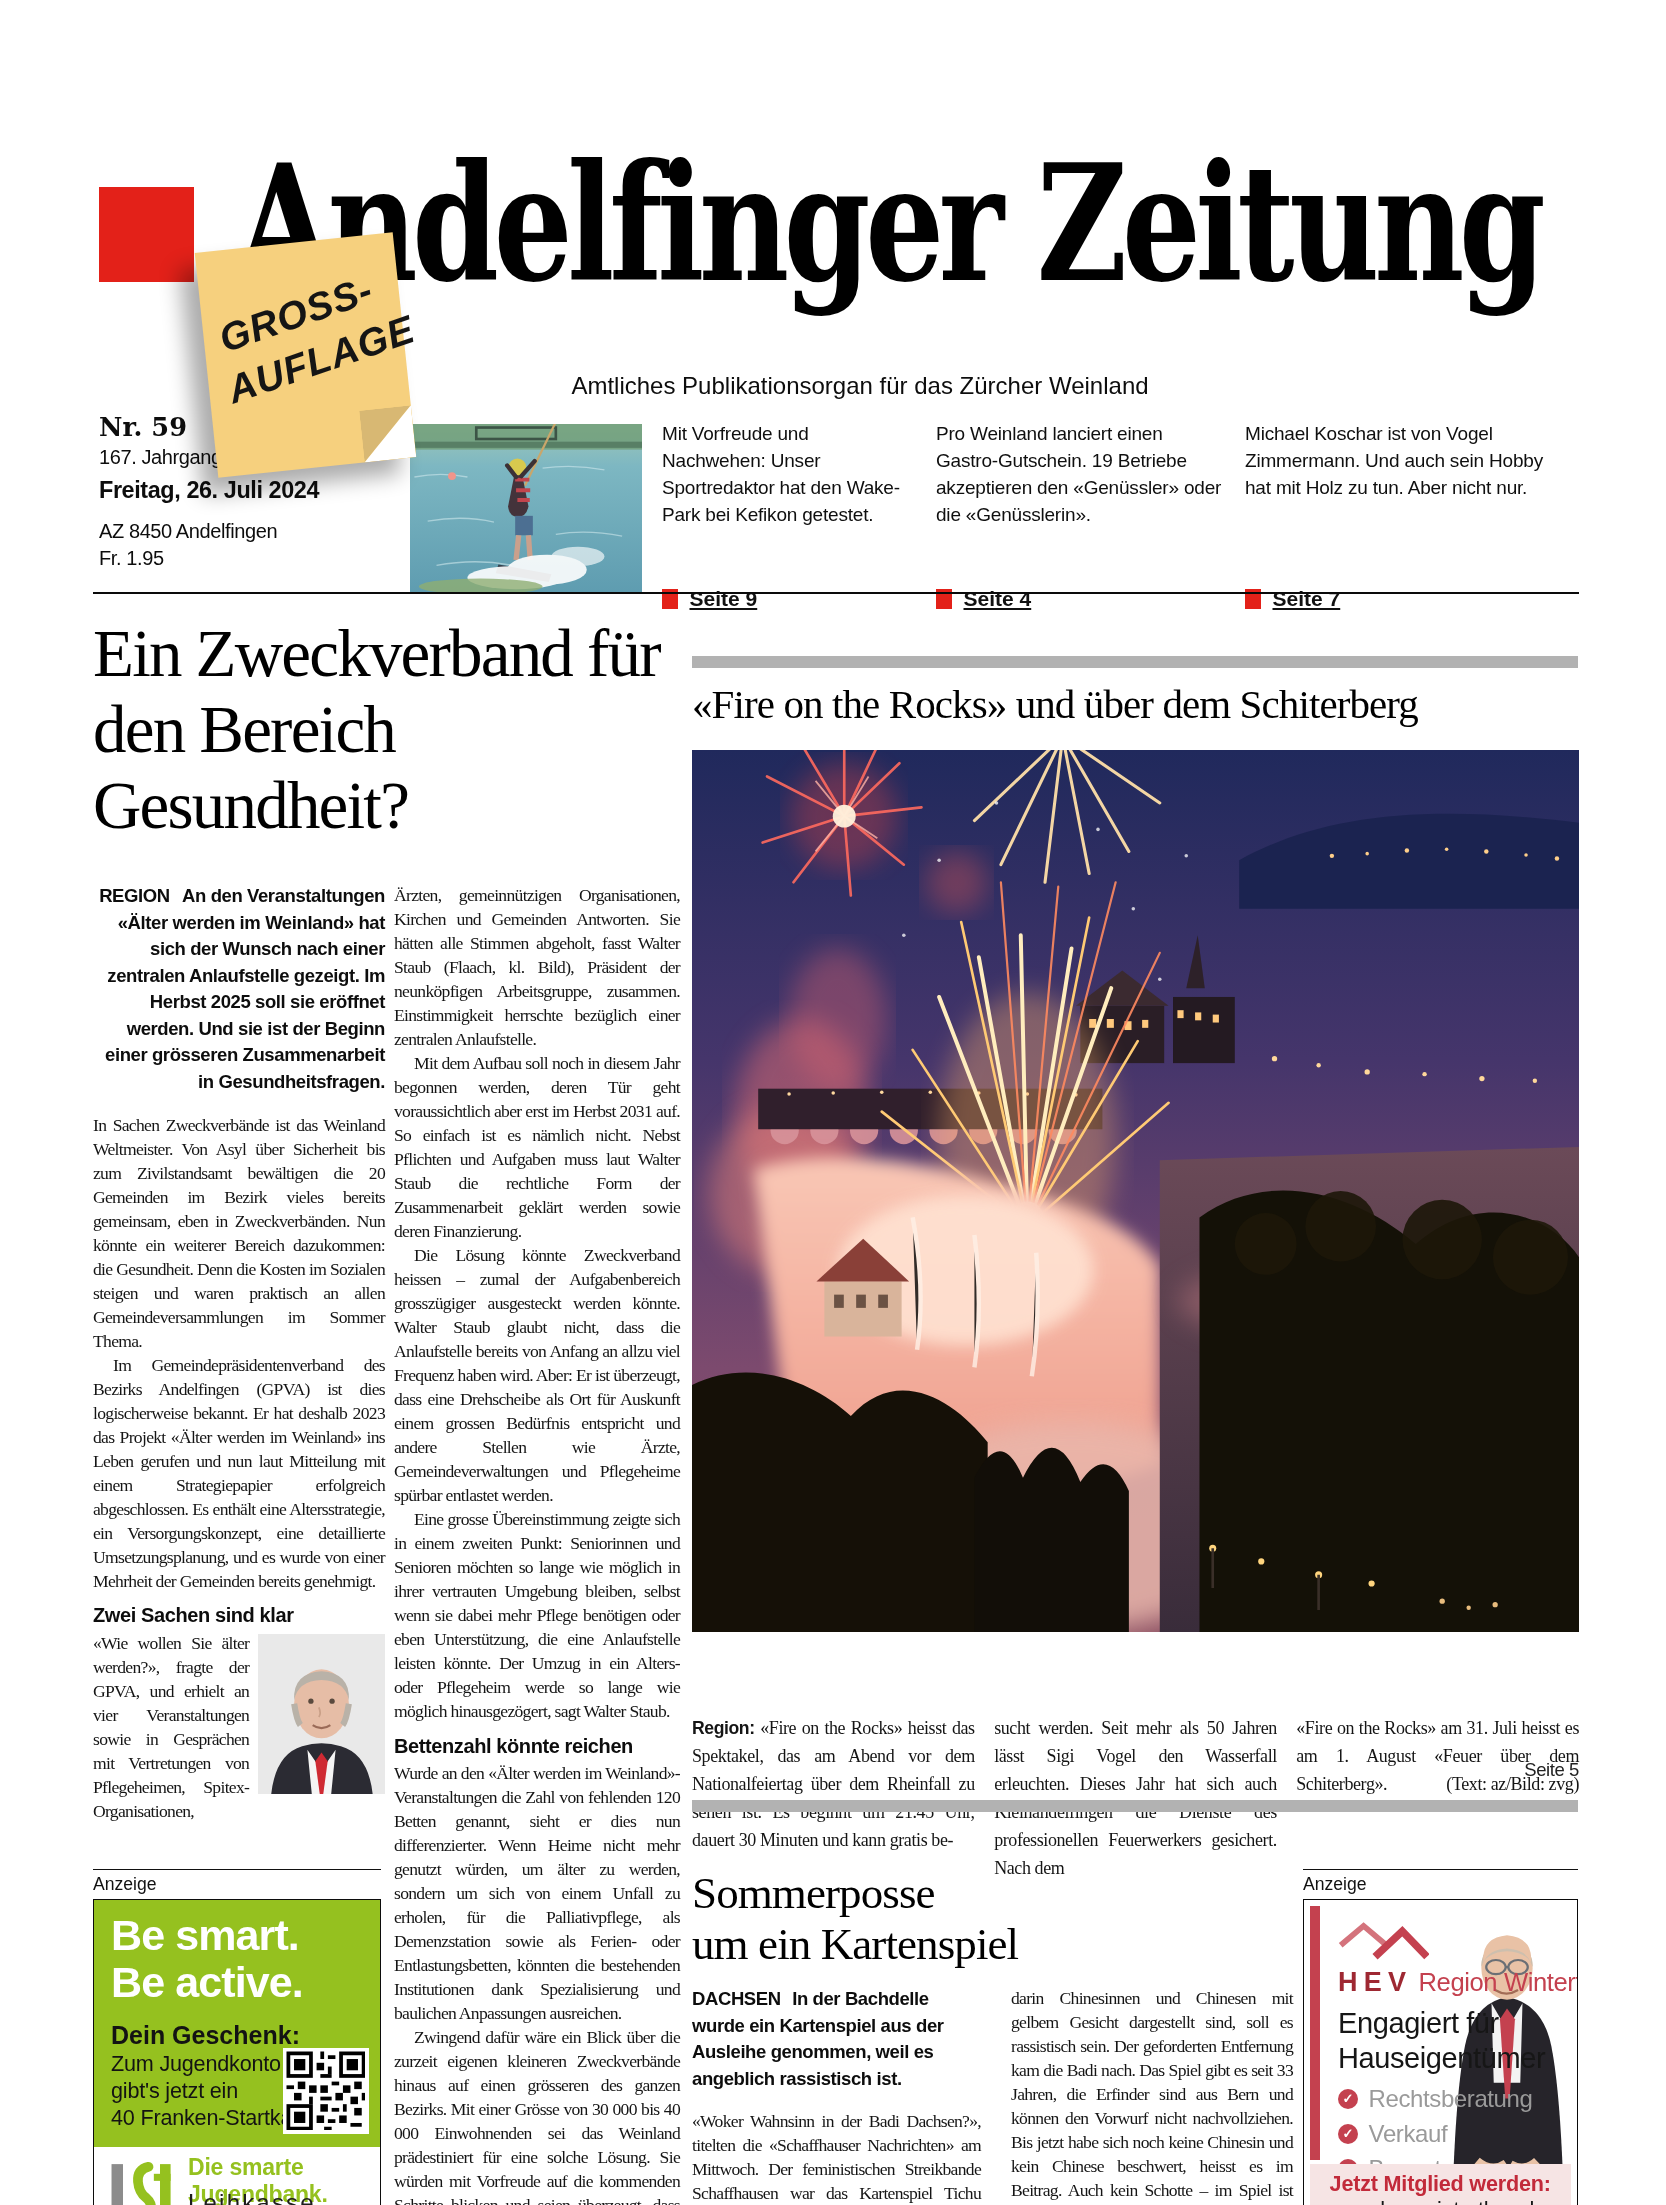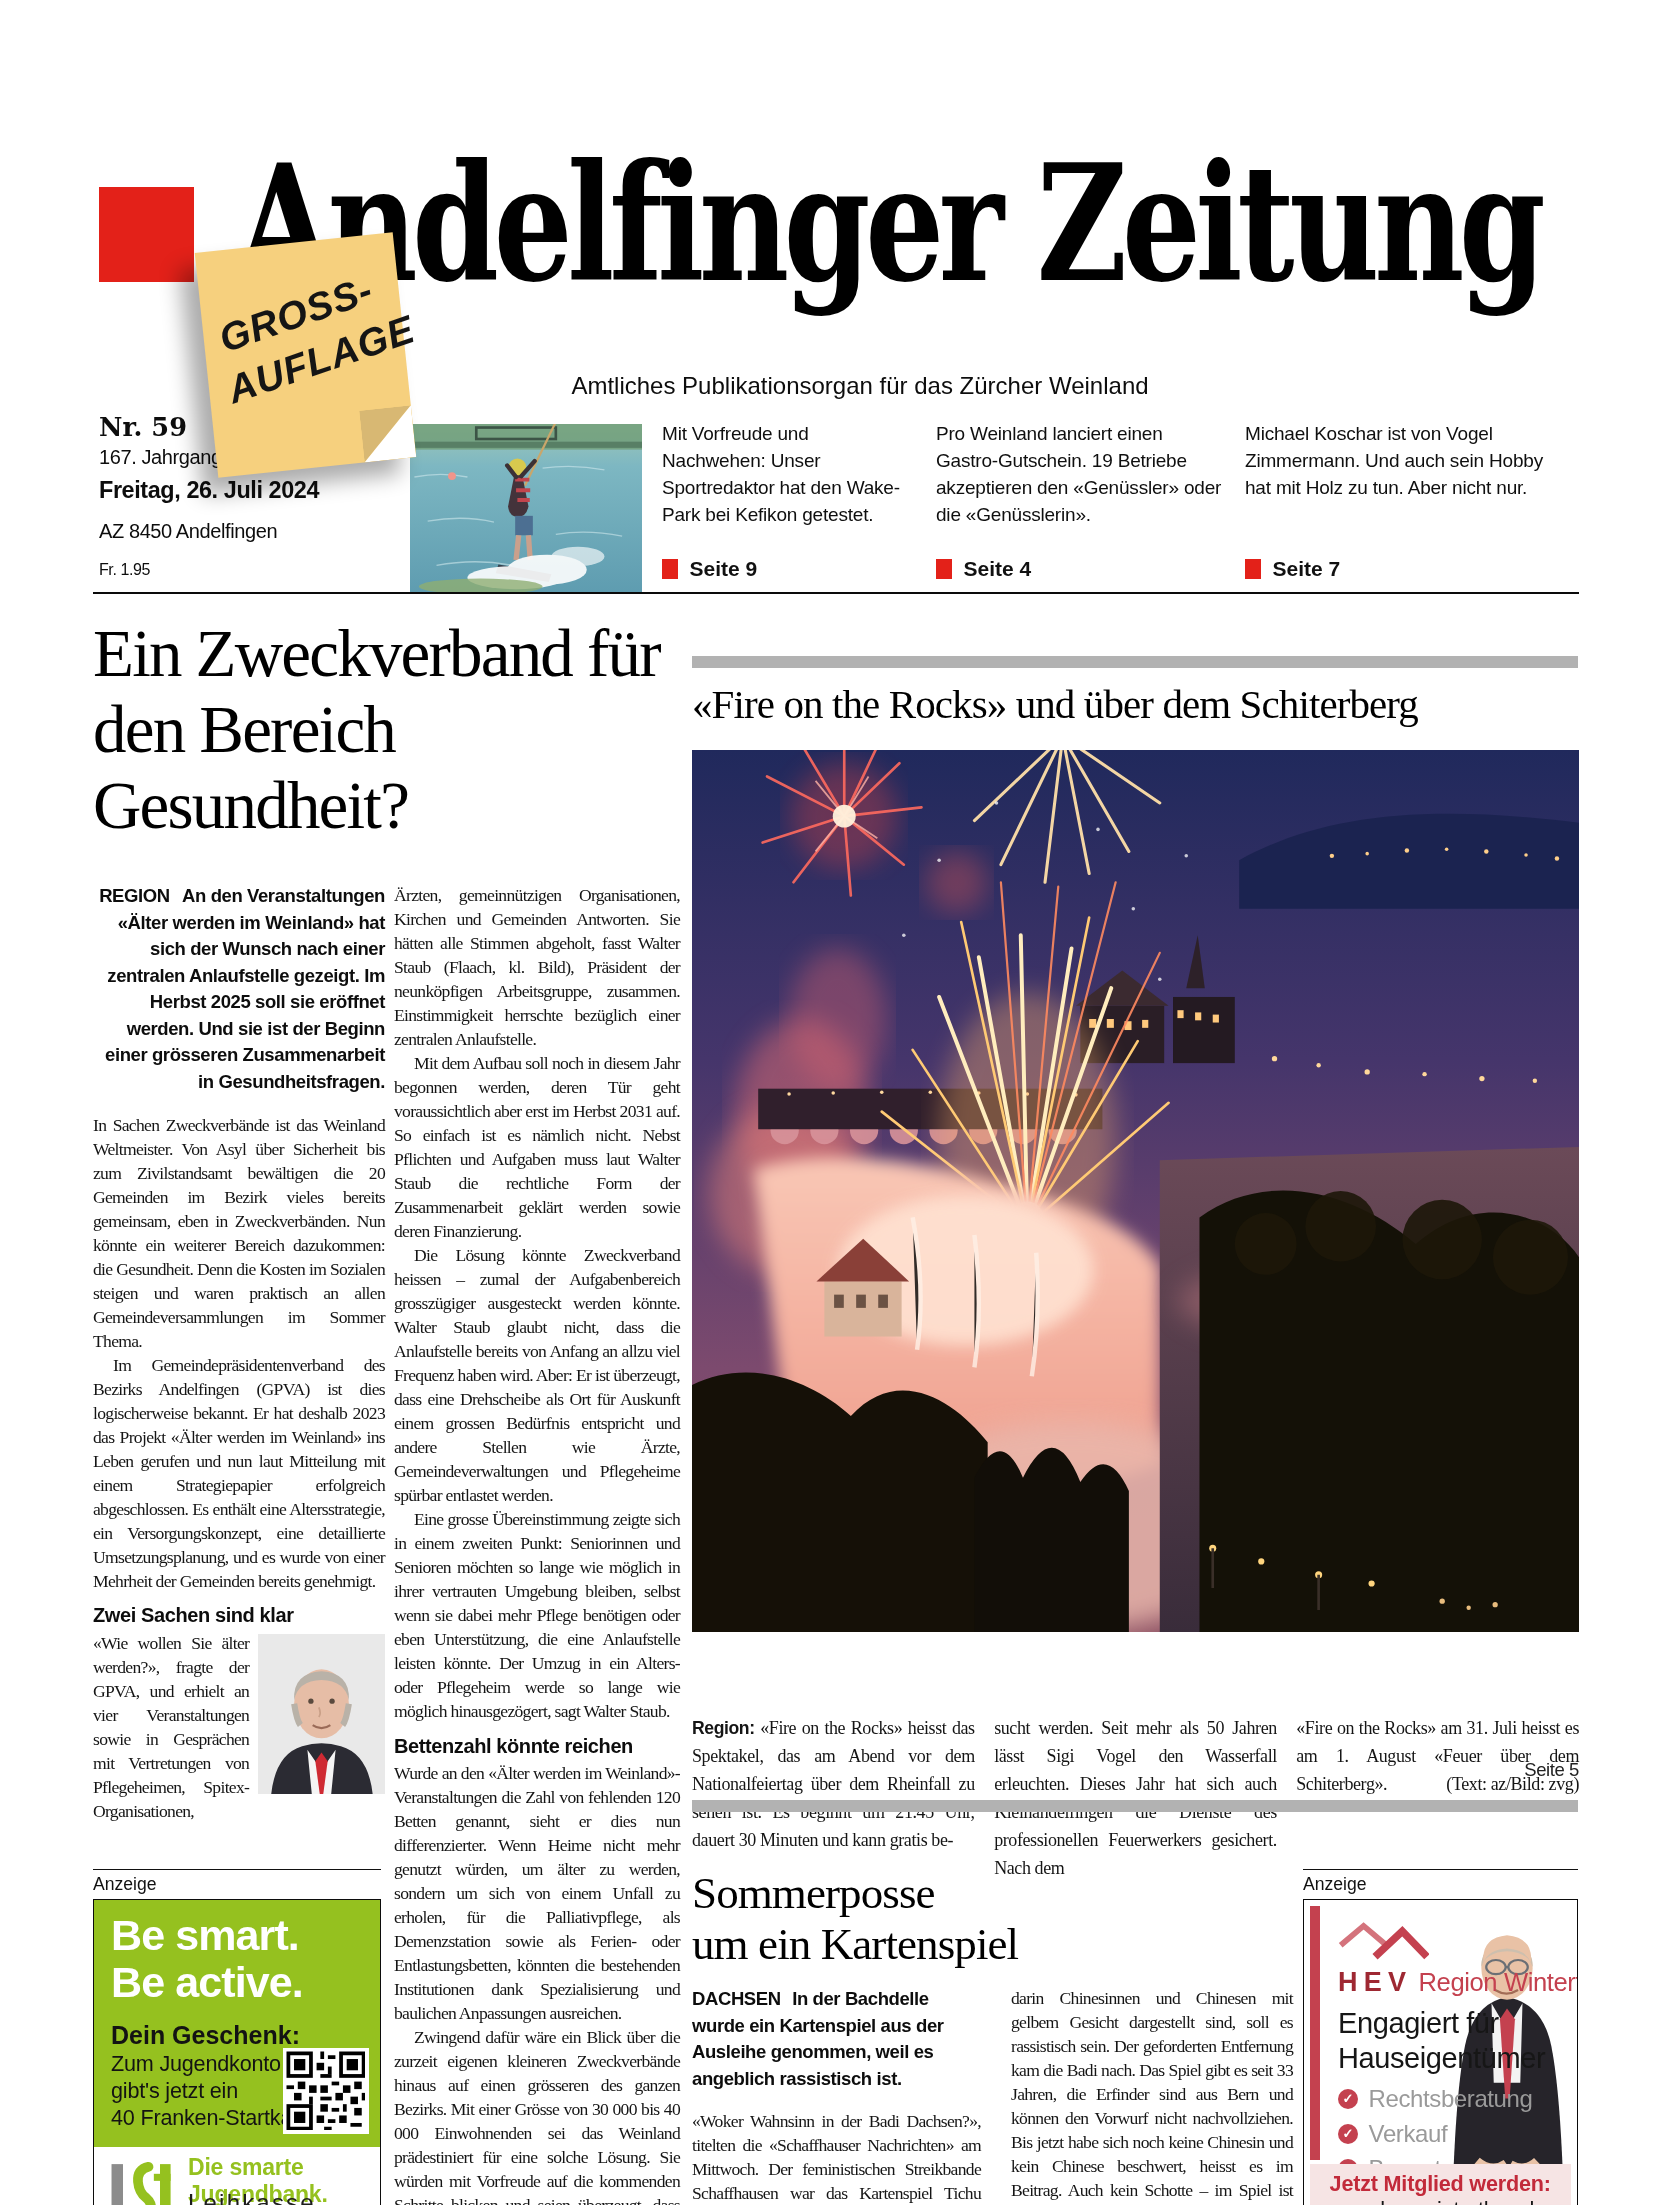--- a/index.html
+++ b/index.html
@@ -25,29 +25,29 @@
         font-style:italic;font-weight:700;font-size:39px;line-height:51px;letter-spacing:0.9px;color:#151515;}
   #badge .badge-text span{display:block;}
   #badge .badge-text span+span{margin-left:-8.8px;}
 
   
   .ed{position:absolute;left:99px;color:#0d0d0d;}
   #ed-number{top:412px;font-family:"DejaVu Serif",serif;font-size:25.6px;font-weight:700;}
   #ed-volume{top:446px;font-size:20px;letter-spacing:-0.4px;}
   #ed-date{top:477px;font-size:23.4px;letter-spacing:-0.4px;font-weight:700;font-family:"Liberation Sans",sans-serif;}
   #ed-az{top:520px;font-size:20px;letter-spacing:-0.4px;}
-  #ed-price{top:547px;font-size:16px;letter-spacing:-0.4px;margin-top:14px;}
+  #ed-price{top:547px;font-size:20px;letter-spacing:-0.4px;}
 
   
   #teaser-photo{position:absolute;left:410px;top:424px;width:232px;height:170px;}
   .teaser{position:absolute;top:420px;font-size:19px;line-height:27px;letter-spacing:-0.2px;color:#0f0f0f;}
   #teaser-1{left:662px;width:254px;}
   #teaser-2{left:936px;width:289px;}
   #teaser-3{left:1245px;width:309px;}
-  .teaser-page{position:absolute;top:557px;font-weight:700;font-size:21px;}
+  .teaser-page{position:absolute;top:587px;font-weight:700;font-size:21px;text-decoration:underline;}
   #tp-1{left:662px;} #tp-2{left:936px;} #tp-3{left:1245px;}
   .redsq{display:inline-block;width:16px;height:20px;background:#e32119;vertical-align:-2.6px;margin-right:11.5px;}
 
   #top-rule{position:absolute;left:93px;right:88px;top:592px;height:1.8px;background:#0a0a0a;}
 
   
   .headline-xl{font-family:"Liberation Serif",serif;font-weight:400;font-size:67px;line-height:76px;
         letter-spacing:-1.8px;color:#000;}
   .headline-lg{font-family:"Liberation Serif",serif;font-weight:400;font-size:41px;line-height:48px;
         letter-spacing:-0.9px;color:#000;white-space:nowrap;}

